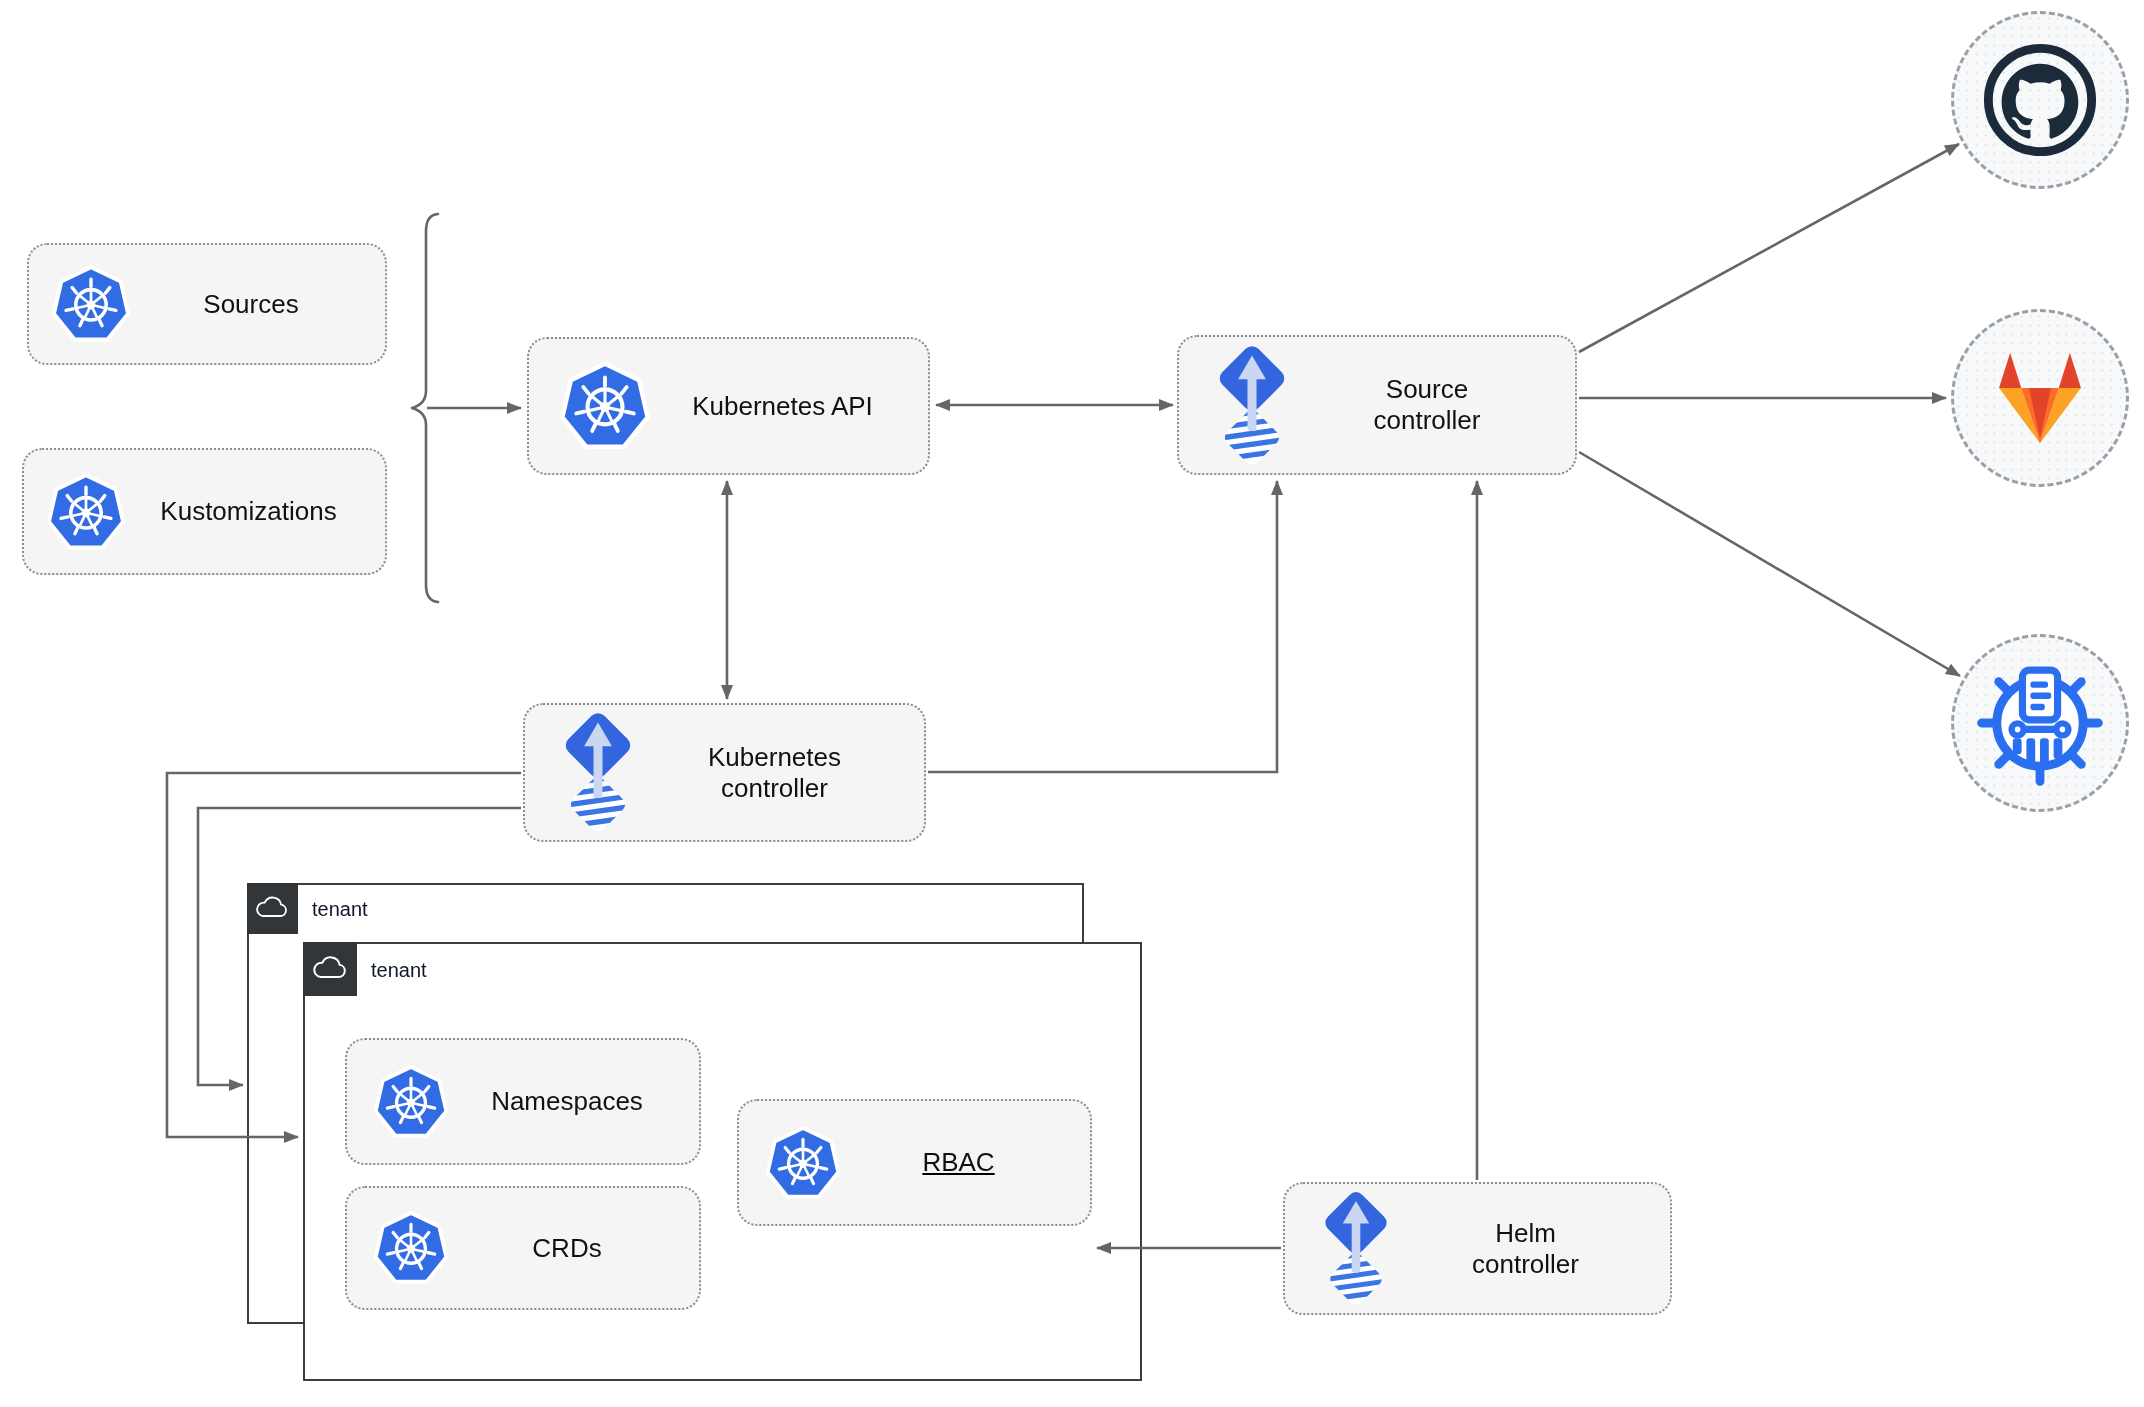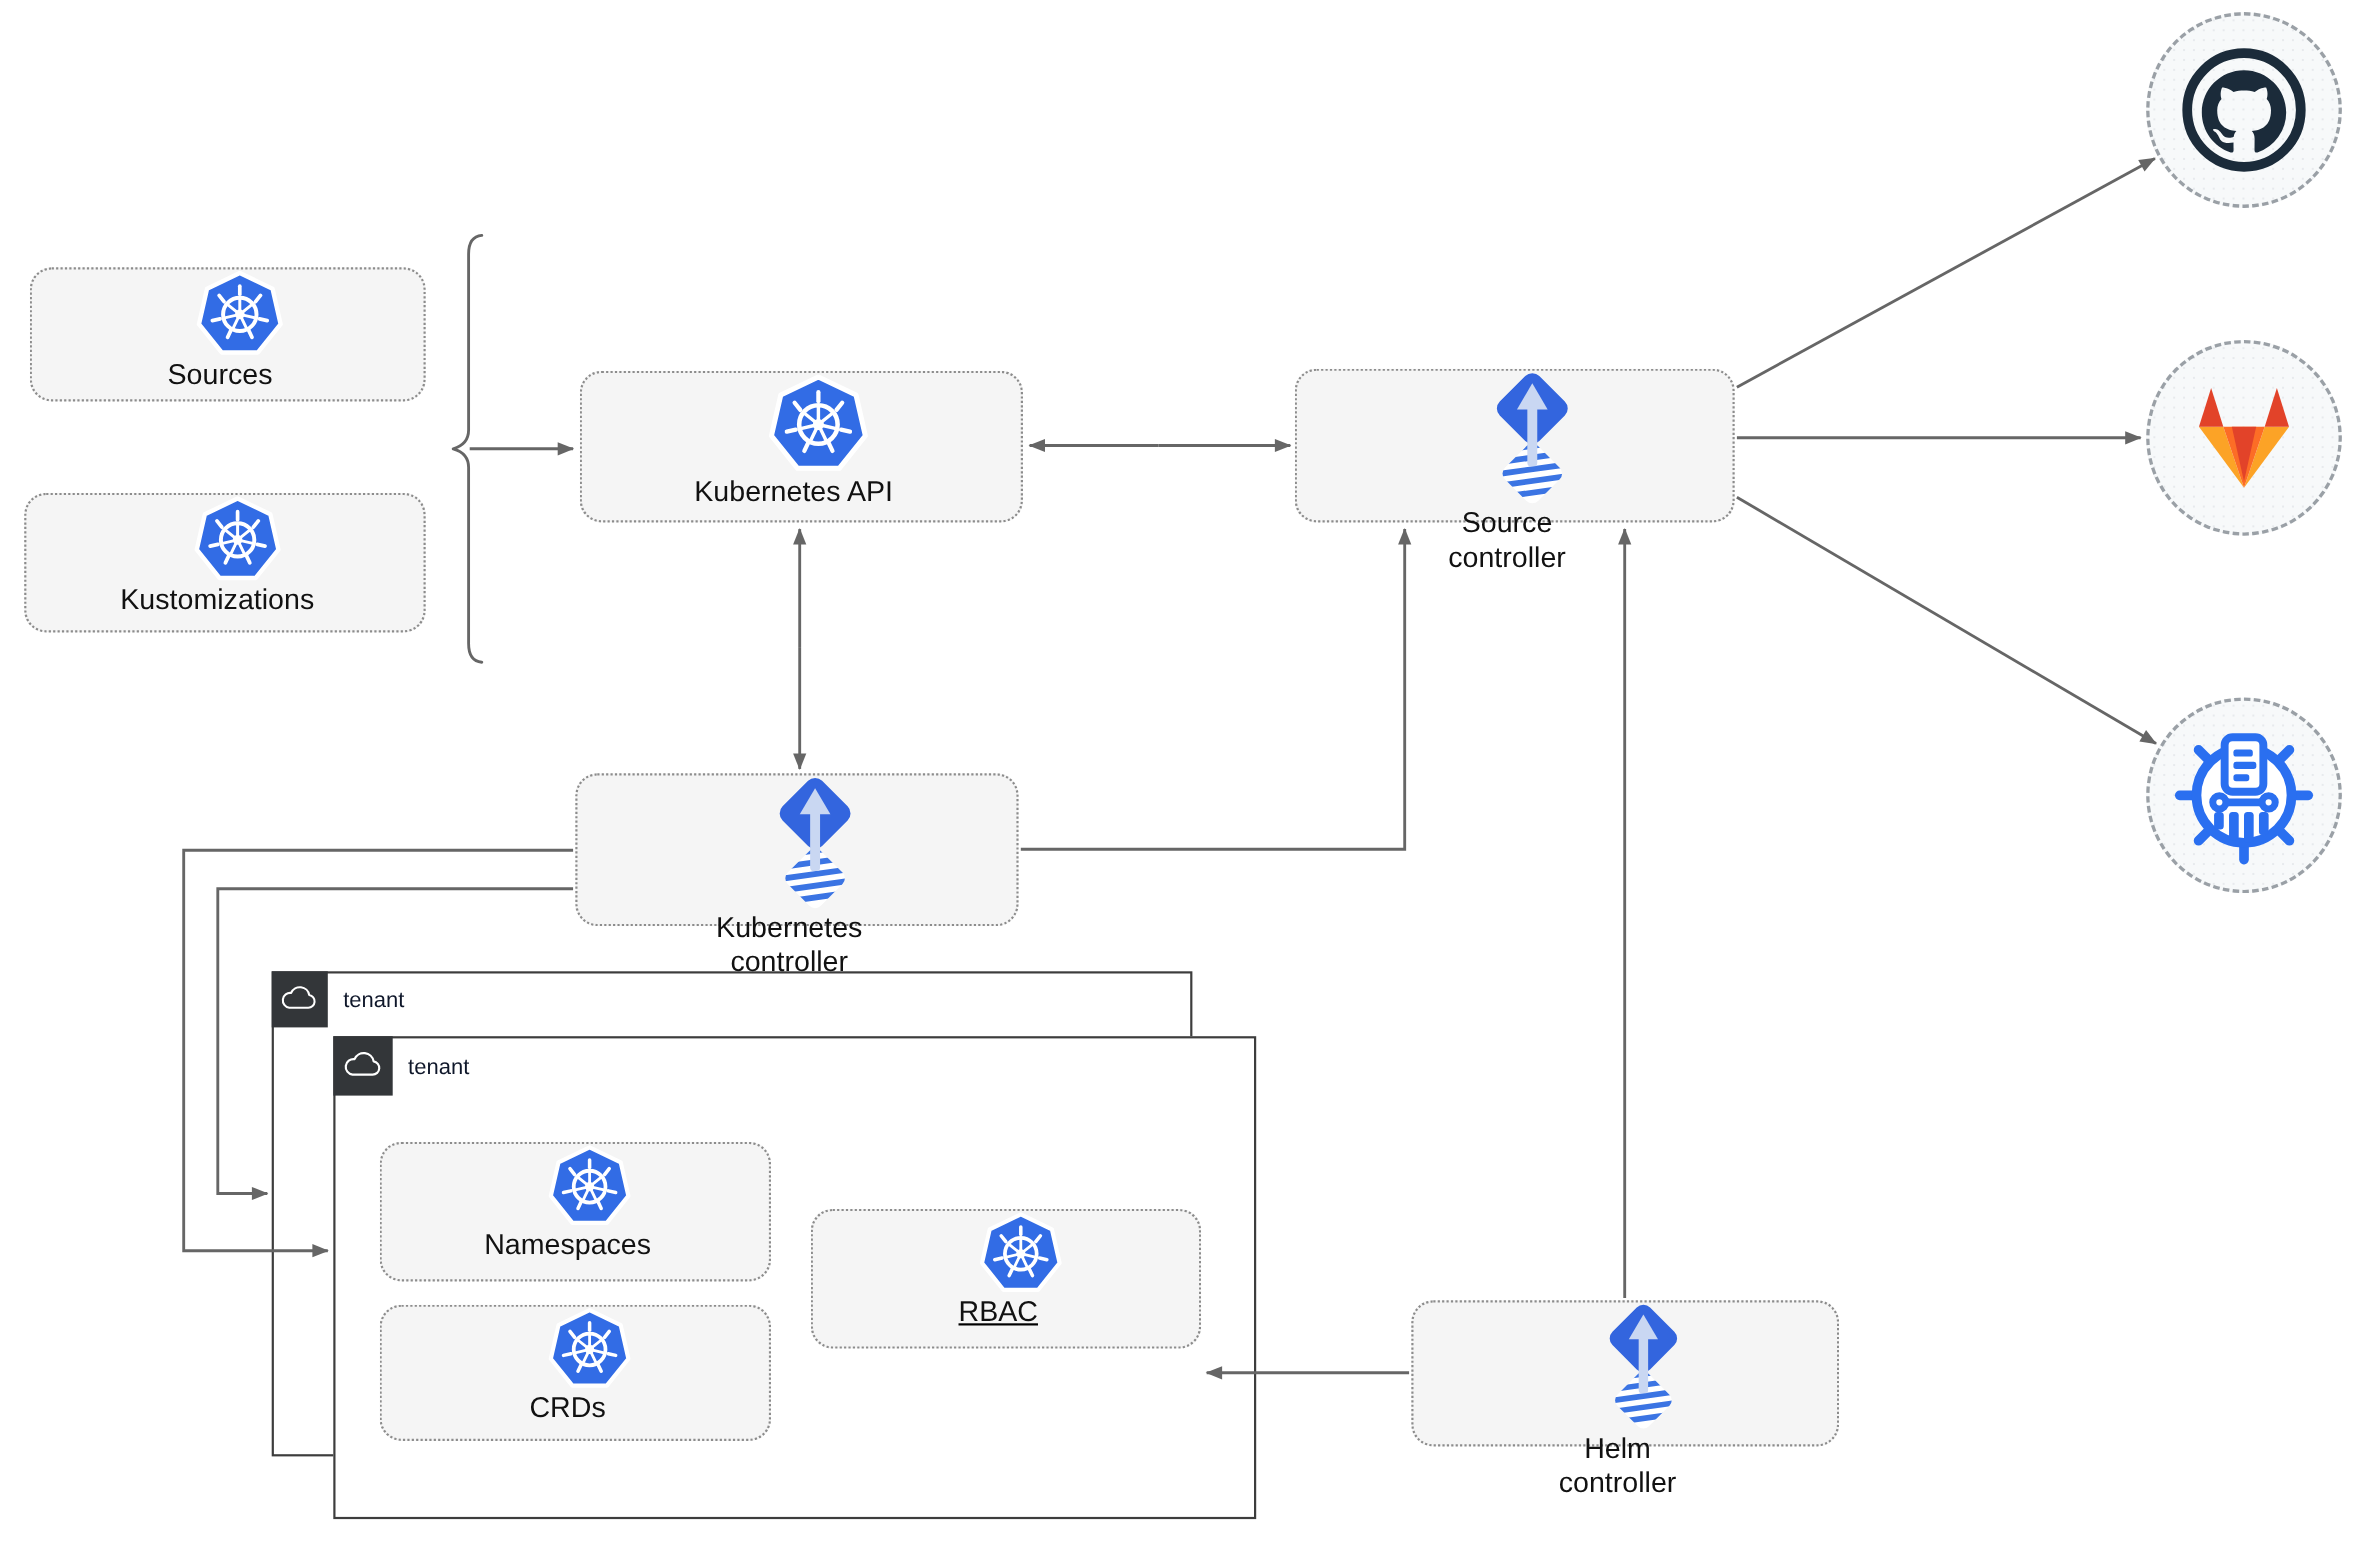--- a/index.html
+++ b/index.html
@@ -1,21 +1,21 @@
 <!DOCTYPE html>
 <html><head>
 <meta charset="utf-8">
 <style>
   html,body{margin:0;padding:0;background:#ffffff;}
   .canvas{position:relative;width:2144px;height:1407px;background:#ffffff;
           font-family:"Liberation Sans",sans-serif;overflow:hidden;}
 
   
   .pill{position:absolute;display:flex;align-items:center;box-sizing:border-box;
-        background:#f5f5f5;border:2px dotted #8c8c8c;border-radius:20px;flex-direction:column;}
+        background:#f5f5f5;border:2px dotted #8c8c8c;border-radius:20px;}
   .pill .icon{flex:0 0 auto;display:flex;align-items:center;justify-content:center;}
   .pill .lbl{flex:1 1 auto;text-align:center;font-size:26px;color:#111;
              line-height:1.18;white-space:pre-line;padding-right:14px;}
   .lbl-big{font-size:27px;}
 
   
   .provider{position:absolute;width:178px;height:178px;border-radius:50%;
             box-sizing:border-box;border:3px dashed #9aa0a6;
             background-color:#f7f9fa;
             background-image:radial-gradient(circle,#e7eaed 1.2px,transparent 1.3px);

